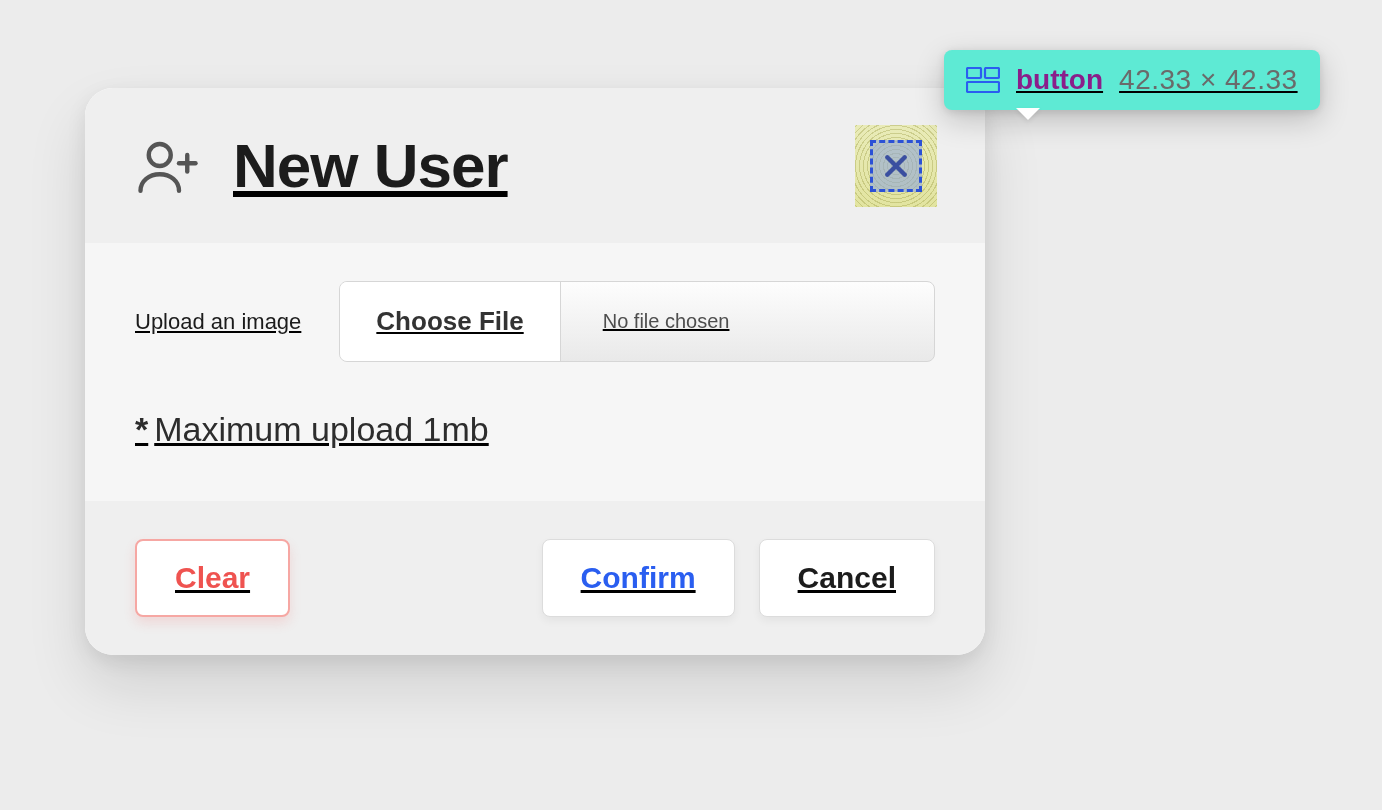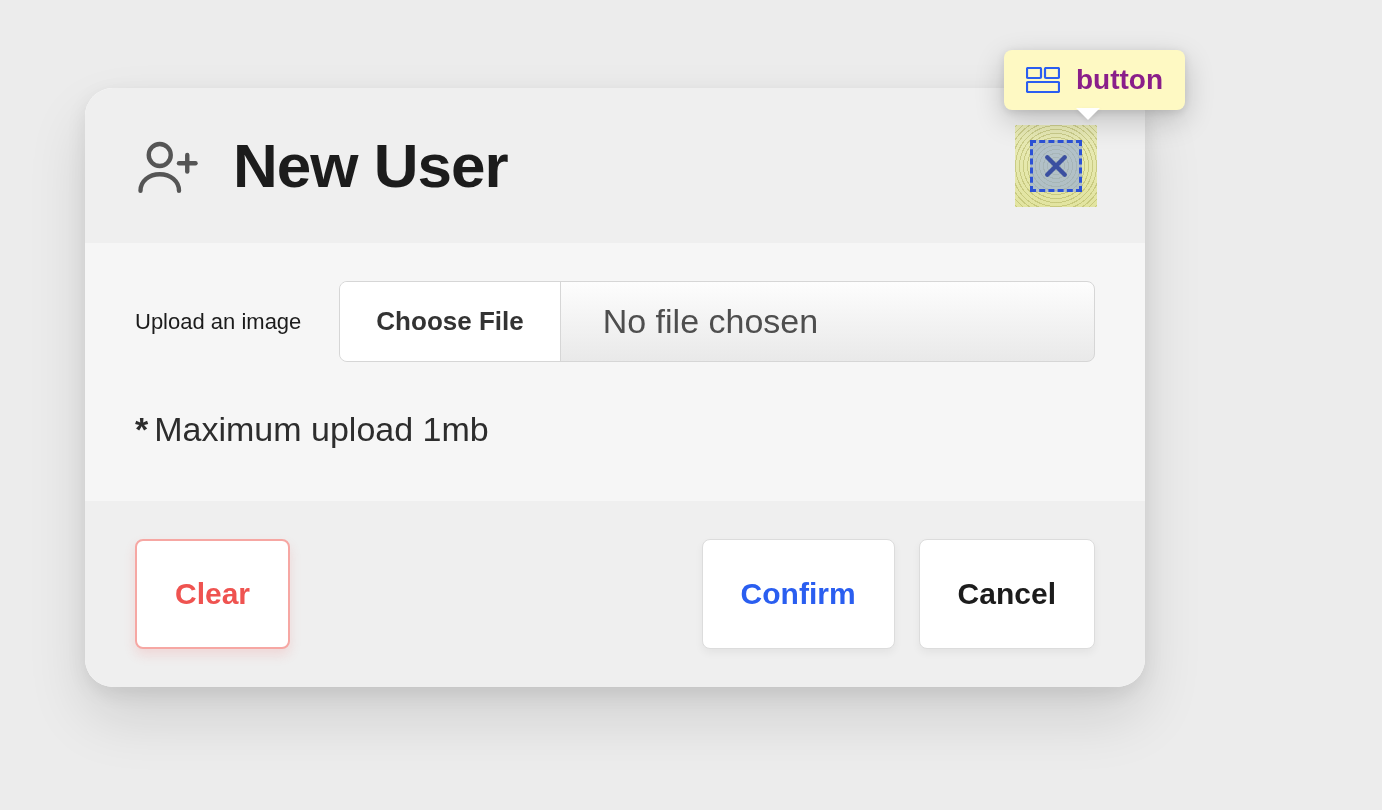--- a/index.html
+++ b/index.html
@@ -12,25 +12,26 @@
       background: #ececec;
       width: 1382px;
       height: 810px;
       position: relative;
       overflow: hidden;
     }
     .modal {
       position: absolute;
       left: 85px;
       top: 88px;
-      width: 1060px;
+      width: 900px;
       background: #fff;
       border-radius: 28px;
       box-shadow: 0 30px 60px rgba(0,0,0,0.12), 0 6px 20px rgba(0,0,0,0.08);
       overflow: hidden;
+      text-decoration: underline;
     }
     .modal-header {
       background: #efefef;
       padding: 42px 50px;
       display: flex;
       align-items: center;
       gap: 32px;
       position: relative;
     }
     .header-icon svg {
@@ -99,40 +100,40 @@
       font-size: 26px;
       font-weight: 700;
       color: #333;
       cursor: pointer;
     }
     .file-status {
       flex: 1;
       display: flex;
       align-items: center;
       padding: 0 42px;
-      font-size: 34px;
+      font-size: 20px;
       color: #4e4e4e;
     }
     .hint {
       font-size: 34px;
       color: #2d2d2d;
     }
     .hint .asterisk {
       font-weight: 700;
       margin-right: 6px;
     }
     .modal-footer {
       background: #efefef;
       padding: 38px 50px;
       display: flex;
       gap: 24px;
     }
     .spacer { flex: 1; }
     .btn {
-      padding: 36px 38px;
+      padding: 20px 38px;
       font-size: 30px;
       font-weight: 700;
       border-radius: 8px;
       cursor: pointer;
       background: #fff;
     }
     .btn-clear {
       color: #ef5350;
       border: 2px solid #f6a7a3;
       box-shadow: 0 6px 12px rgba(239,83,80,0.15);
@@ -144,30 +145,31 @@
     }
     .btn-confirm {
       color: #2a5ef0;
       border: 1px solid #dcdcdc;
       box-shadow: 0 4px 8px rgba(0,0,0,0.05);
     }
 
     
     .devtip {
       position: absolute;
-      left: 1004px;
+      left: 944px;
       top: 50px;
-      background: #fef9c3;
+      background: #5eead4;
       border-radius: 8px;
       box-shadow: 0 10px 30px rgba(0,0,0,0.20), 0 2px 8px rgba(0,0,0,0.10);
       padding: 14px 22px;
       display: flex;
       align-items: center;
       gap: 16px;
       font-size: 28px;
+      text-decoration: underline;
     }
     .devtip::after {
       content: "";
       position: absolute;
       left: 72px;
       bottom: -10px;
       width: 0;
       height: 0;
       border-left: 12px solid transparent;
       border-right: 12px solid transparent;
@@ -228,13 +230,14 @@
 
 <div class="devtip">
   <span class="devtip-icon">
     <svg width="34" height="26" viewBox="0 0 34 26" fill="none" stroke="#2a5ef0" stroke-width="2.2">
       <rect x="1" y="1" width="14" height="10" rx="1"></rect>
       <rect x="19" y="1" width="14" height="10" rx="1"></rect>
       <rect x="1" y="15" width="32" height="10" rx="1"></rect>
     </svg>
   </span>
   <span class="devtip-tag">button</span>
+  <span class="devtip-dim">42.33 × 42.33</span>
 </div>
 
 </body></html>

